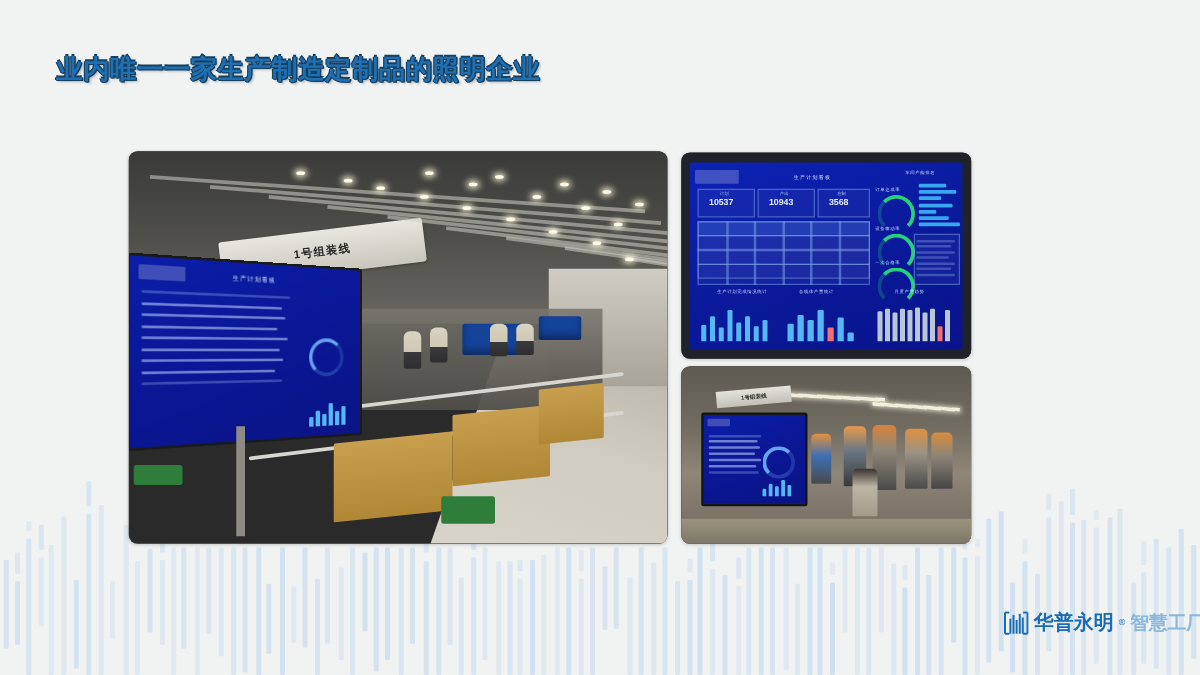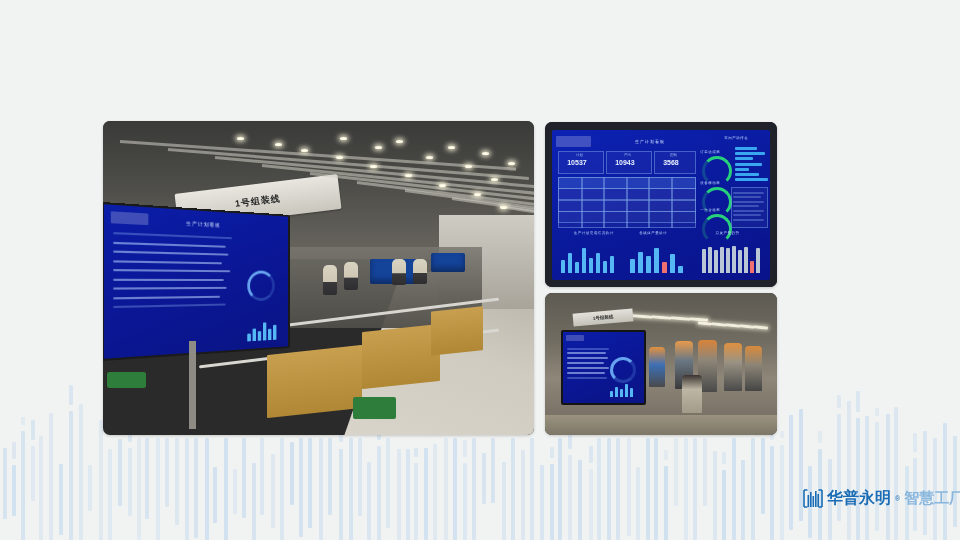--- a/index.html
+++ b/index.html
@@ -373,20 +373,21 @@
       <div class="deco-bar" style="left: 894.1px; top: 26.8px; height: 133.2px; background: rgb(207, 224, 239); opacity: 0.63;"></div>
       <div class="deco-bar" style="left: 905.3px; top: 85.9px; height: 74.1px; background: rgb(207, 224, 239); opacity: 0.72;"></div>
       <div class="deco-bar" style="left: 913.4px; top: 77.5px; height: 73.4px; background: rgb(207, 224, 239); opacity: 0.69;"></div>
       <div class="deco-bar" style="left: 913.4px; top: 53.3px; height: 18.3px; background: rgb(207, 224, 239); opacity: 0.53;"></div>
       <div class="deco-bar" style="left: 923.4px; top: 51.2px; height: 104.1px; background: rgb(207, 224, 239); opacity: 0.71;"></div>
       <div class="deco-bar" style="left: 933.2px; top: 58.4px; height: 101.6px; background: rgb(207, 224, 239); opacity: 0.64;"></div>
       <div class="deco-bar" style="left: 942.7px; top: 43px; height: 117px; background: rgb(207, 224, 239); opacity: 0.88;"></div>
       <div class="deco-bar" style="left: 953.2px; top: 55.5px; height: 91.2px; background: rgb(207, 224, 239); opacity: 0.82;"></div>
     </div>
 
+  <div id="title">业内唯一一家生产制造定制品的照明企业</div>
 
   <div class="photo" id="photo-main">
     <div class="scene">
       <div class="f-ceiling"></div>
       <div class="f-floor"></div>
       <div class="f-aisle"></div>
       <div class="f-wallright"></div>
       <div class="f-workrow"></div>
 
       <div class="f-rail" style="left:22%;top:62%;width:70%;height:3px;transform:rotate(-7deg);"></div>

